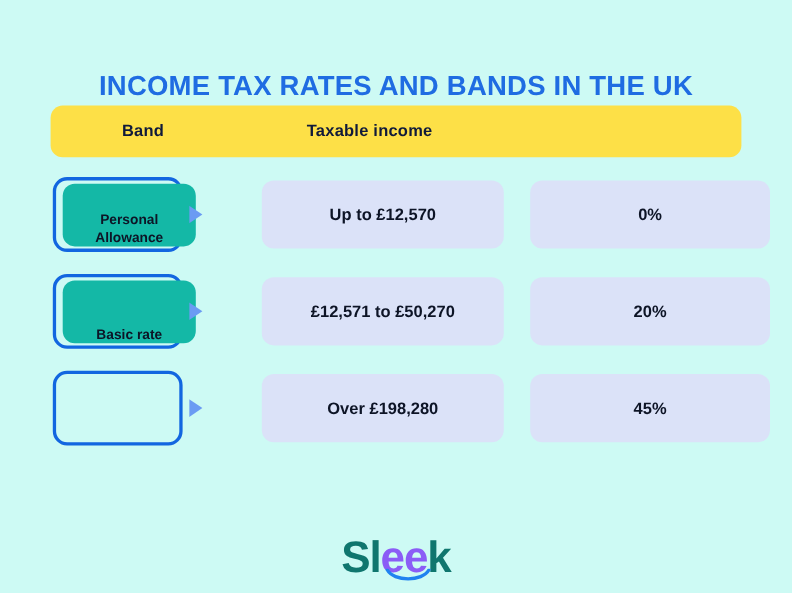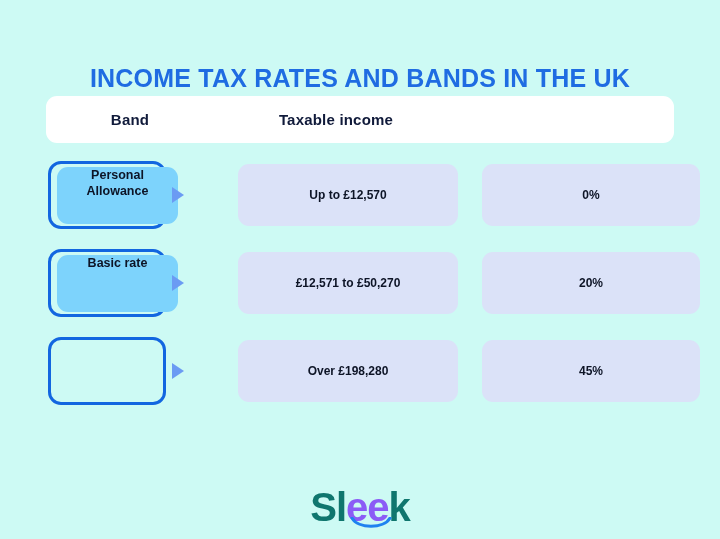--- a/index.html
+++ b/index.html
@@ -36,21 +36,21 @@
     left: 46px;
     top: 96px;
     width: 628px;
   }
 
   
   #table-header-row {
     display: flex;
     align-items: center;
     height: 47px;
-    background: #ffffff;
+    background: #fde047;
     border-radius: 11px;
     box-sizing: border-box;
   }
   .header-cell {
     color: #101a3a;
     font-weight: 800;
     font-size: 15px;
     text-align: center;
     letter-spacing: 0.2px;
   }
@@ -81,24 +81,24 @@
     border-radius: 13px;
     box-sizing: border-box;
     background: transparent;
   }
   .band-fill {
     position: absolute;
     left: 11px;
     top: 8px;
     width: 121px;
     height: 57px;
-    background: #7dd3fc;
+    background: #14b8a6;
     border-radius: 11px;
     display: flex;
-    align-items: flex-start;
+    align-items: flex-end;
     justify-content: center;
     box-sizing: border-box;
     padding: 0 2px;
   }
   .band-label {
     color: #0d1426;
     font-weight: 800;
     font-size: 12.5px;
     line-height: 16px;
     text-align: center;
@@ -129,21 +129,21 @@
     margin-left: 24px;
   }
   .rate-cell {
     width: 218px;
     flex: 0 0 218px;
     margin-left: 24px;
   }
   .cell-text {
     color: #0d1426;
     font-weight: 800;
-    font-size: 12px;
+    font-size: 15px;
     text-align: center;
   }
 
   
   #brand-logo {
     position: absolute;
     left: 0;
     top: 487px;
     width: 720px;
     display: flex;

